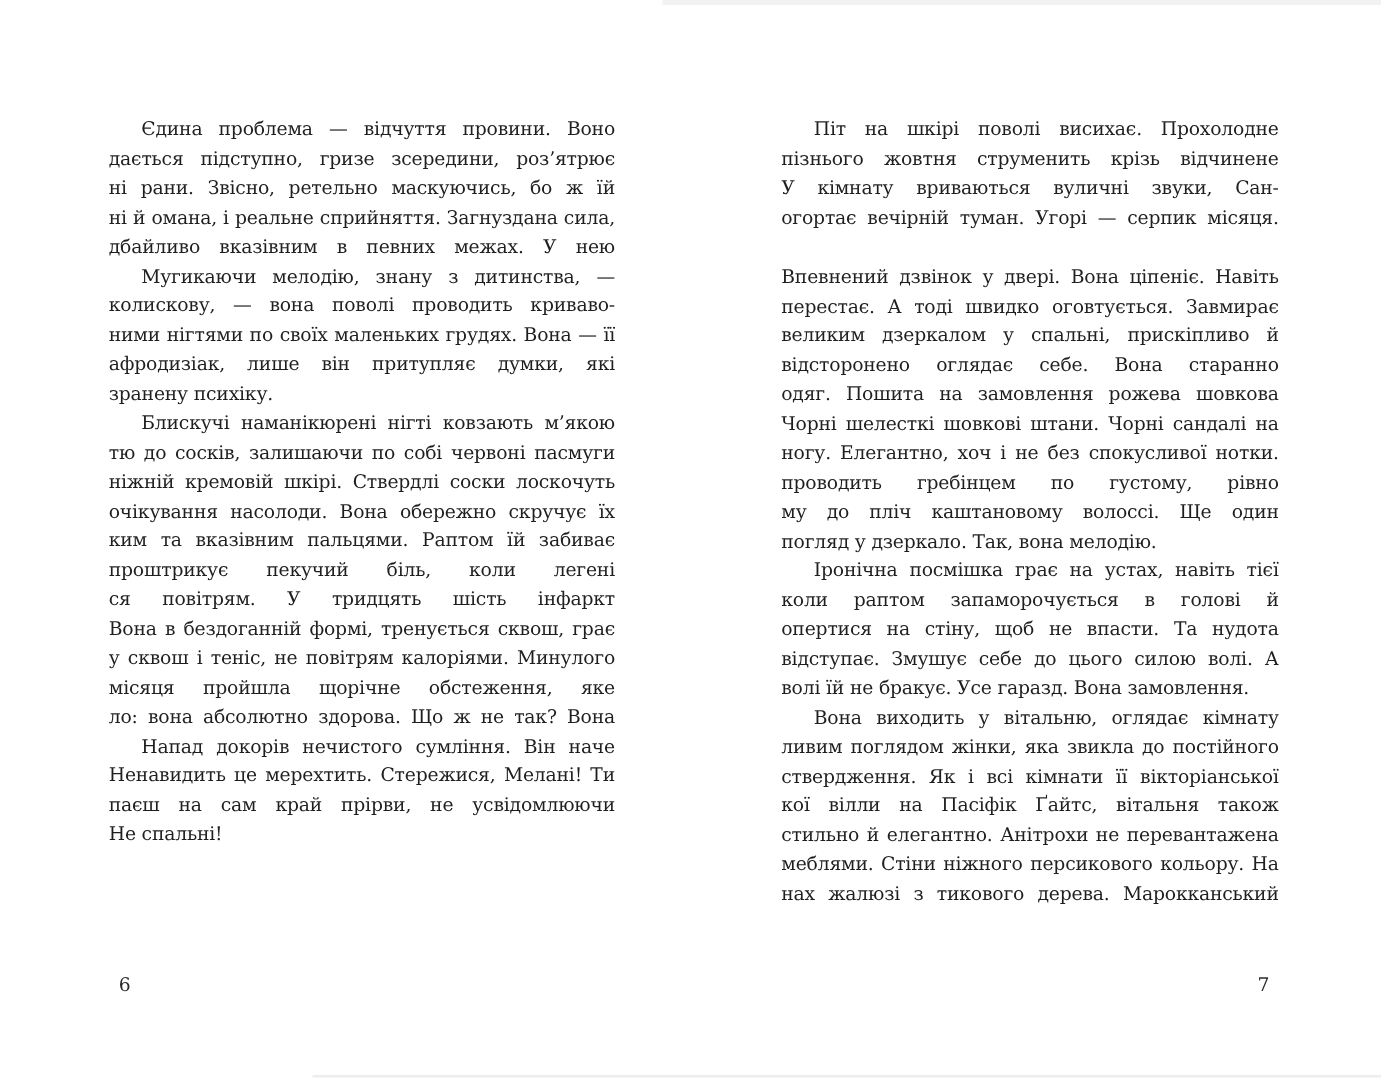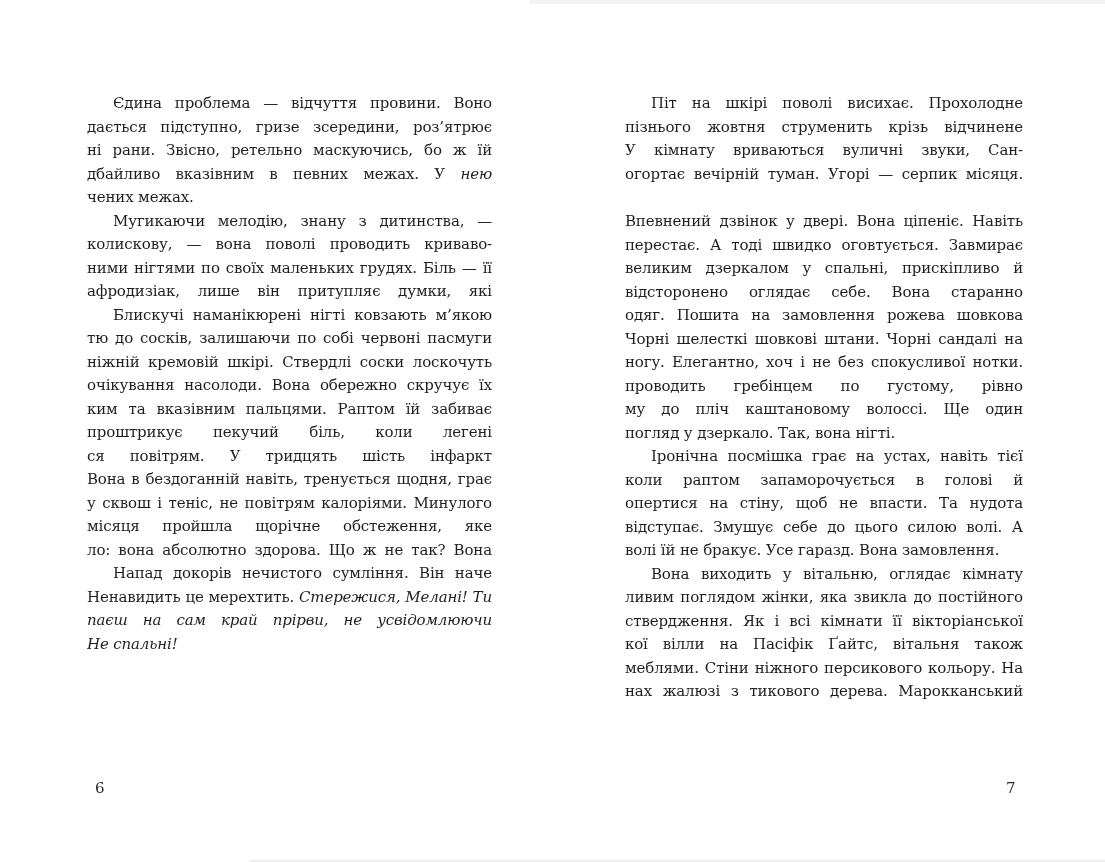--- a/index.html
+++ b/index.html
@@ -38,21 +38,21 @@
   .line {
     text-align: justify;
     text-align-last: justify;
     height: 23.5px;
     line-height: 23.5px;
     overflow: hidden;
     white-space: normal;
   }
   .line-end { text-align-last: left; }
   .line-indent { padding-left: 26px; }
-  .it { font-style: italic; }
+  .it { }
   .pagenum {
     position: absolute;
     top: 779px;
     font-size: 15px;
     color: #2b2b2b;
     letter-spacing: 0;
   }
   .pagenum-left  { left: 95px; }
   .pagenum-right { left: 454px; } 
 </style>
@@ -62,38 +62,39 @@
 <div class="screen">
   <div class="edge-strip-top"></div>
   <div class="edge-strip-bottom"></div>
 
   <section class="page page-left">
     <div class="text-col" id="col-left">
         <div class="para">
           <div class="line line-indent"><span>Єдина проблема — відчуття провини. Воно підкра-</span></div>
           <div class="line"><span>дається підступно, гризе зсередини, роз’ятрює нагноє-</span></div>
           <div class="line"><span>ні рани. Звісно, ретельно маскуючись, бо ж їй підвлад-</span></div>
+          <div class="line"><span>ні й омана, і реальне сприйняття. Загнуздана сила,</span></div>
           <div class="line"><span>дбайливо вказівним в певних межах. У </span><span class="it">нею</span></div>
-          <div class="line line-end"><span>чених межах.</span></div>
         </div>
         <div class="para">
           <div class="line line-indent"><span>Мугикаючи мелодію, знану з дитинства, — якусь</span></div>
           <div class="line"><span>колискову, — вона поволі проводить криваво-черво-</span></div>
-          <div class="line"><span>ними нігтями по своїх маленьких грудях. Біль — її</span></div>
+          <div class="line"><span>ними нігтями по своїх маленьких грудях. Вона — її</span></div>
           <div class="line"><span>афродизіак, лише він притупляє думки, які безладно</span></div>
+          <div class="line line-end"><span>зранену психіку.</span></div>
         </div>
         <div class="para">
           <div class="line line-indent"><span>Блискучі наманікюрені нігті ковзають м’якою плот-</span></div>
           <div class="line"><span>тю до сосків, залишаючи по собі червоні пасмуги на</span></div>
           <div class="line"><span>ніжній кремовій шкірі. Ствердлі соски лоскочуть від</span></div>
           <div class="line"><span>очікування насолоди. Вона обережно скручує їх вели-</span></div>
           <div class="line"><span>ким та вказівним пальцями. Раптом їй забиває подих,</span></div>
           <div class="line"><span>проштрикує пекучий біль, коли легені наповнюють-</span></div>
           <div class="line"><span>ся повітрям. У тридцять шість інфаркт неможливий!</span></div>
-          <div class="line"><span>Вона в бездоганній навіть, тренується щодня, грає</span></div>
+          <div class="line"><span>Вона в бездоганній формі, тренується сквош, грає</span></div>
           <div class="line"><span>у сквош і теніс, не повітрям калоріями. Минулого</span></div>
           <div class="line"><span>місяця пройшла щорічне обстеження, яке підтверди-</span></div>
           <div class="line"><span>ло: вона абсолютно здорова. Що ж не так? Вона знає,</span></div>
         </div>
         <div class="para">
           <div class="line line-indent"><span>Напад докорів нечистого сумління. Він наче буря.</span></div>
           <div class="line"><span>Ненавидить це мерехтить. </span><span class="it">Стережися, Мелані! Ти сту-</span></div>
           <div class="line"><span class="it">паєш на сам край прірви, не усвідомлюючи небезпеки.</span></div>
           <div class="line line-end"><span class="it">Не спальні!</span></div>
         </div>
@@ -112,33 +113,34 @@
         <div class="para space-before">
           <div class="line"><span>Впевнений дзвінок у двері. Вона ціпеніє. Навіть дихати</span></div>
           <div class="line"><span>перестає. А тоді швидко оговтується. Завмирає перед</span></div>
           <div class="line"><span>великим дзеркалом у спальні, прискіпливо й водночас</span></div>
           <div class="line"><span>відсторонено оглядає себе. Вона старанно підібрала</span></div>
           <div class="line"><span>одяг. Пошита на замовлення рожева шовкова блузка.</span></div>
           <div class="line"><span>Чорні шелесткі шовкові штани. Чорні сандалі на босу</span></div>
           <div class="line"><span>ногу. Елегантно, хоч і не без спокусливої нотки. Вона</span></div>
           <div class="line"><span>проводить гребінцем по густому, рівно підстрижено-</span></div>
           <div class="line"><span>му до пліч каштановому волоссі. Ще один критичний</span></div>
-          <div class="line line-end"><span>погляд у дзеркало. Так, вона нігті.</span></div>
+          <div class="line line-end"><span>погляд у дзеркало. Так, вона мелодію.</span></div>
         </div>
         <div class="para">
           <div class="line line-indent"><span>Іронічна посмішка грає на устах, навіть тієї миті,</span></div>
           <div class="line"><span>коли раптом запаморочується в голові й доводиться</span></div>
           <div class="line"><span>опертися на стіну, щоб не впасти. Та нудота швидко</span></div>
           <div class="line"><span>відступає. Змушує себе до цього силою волі. А сили</span></div>
           <div class="line line-end"><span>волі їй не бракує. Усе гаразд. Вона замовлення.</span></div>
         </div>
         <div class="para">
           <div class="line line-indent"><span>Вона виходить у вітальню, оглядає кімнату доскіп-</span></div>
           <div class="line"><span>ливим поглядом жінки, яка звикла до постійного само-</span></div>
           <div class="line"><span>ствердження. Як і всі кімнати її вікторіанської місь-</span></div>
           <div class="line"><span>кої вілли на Пасіфік Ґайтс, вітальня також оформлена</span></div>
+          <div class="line"><span>стильно й елегантно. Анітрохи не перевантажена</span></div>
           <div class="line"><span>меблями. Стіни ніжного персикового кольору. На вік-</span></div>
           <div class="line"><span>нах жалюзі з тикового дерева. Марокканський килим</span></div>
         </div>
       </div>
     <div class="pagenum pagenum-right">7</div>
   </section>
 </div>
 
 </body></html>

